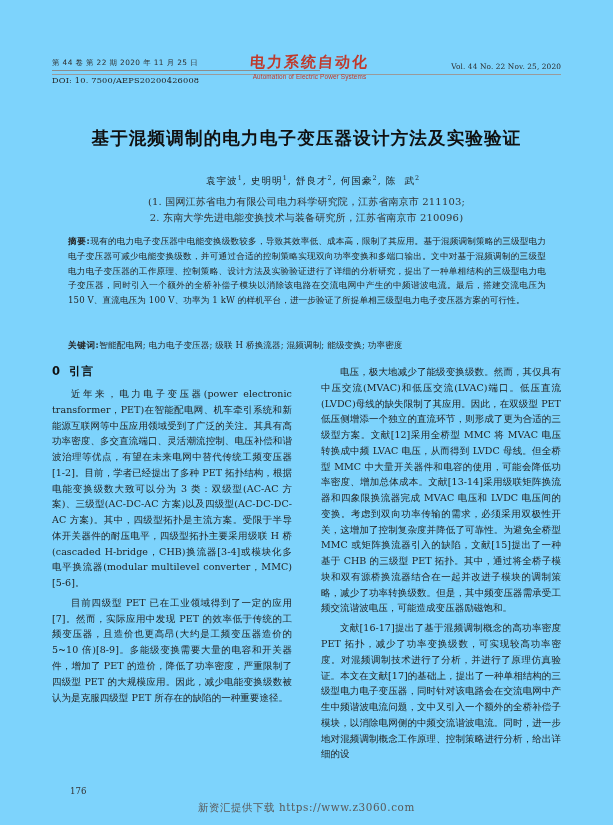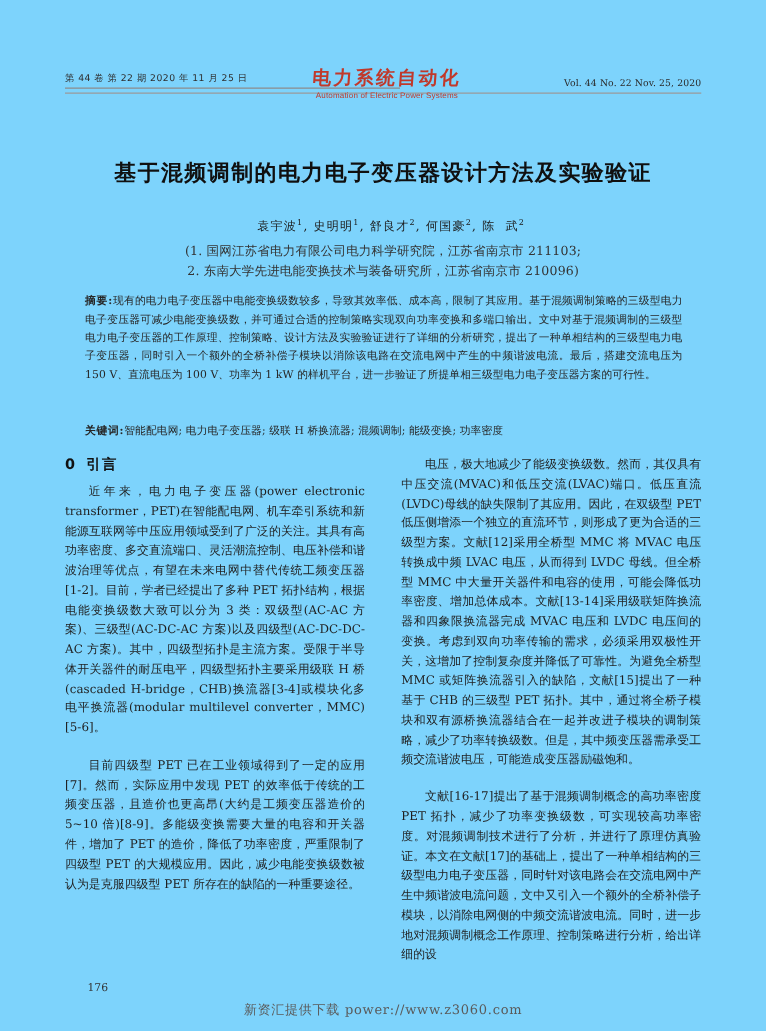--- a/index.html
+++ b/index.html
@@ -183,21 +183,21 @@
     margin: 0;
     font-size: 9.5px;
     line-height: 1.66;
     text-align: justify;
     text-indent: 19px;
     color: #1f1f1f;
     letter-spacing: 0.05px;
     -webkit-hyphens: none;
     hyphens: none;
   }
-  p.body + p.body { margin-top: 14px; }
+  p.body + p.body { margin-top: 4px; }
   .footnote-wrap {
     position: absolute;
     left: 52px;
     top: 748px;
     width: 240px;
   }
   .footnote-rule {
     width: 104px;
     border-top: 0.9px solid #555;
     margin-bottom: 5px;
@@ -230,20 +230,21 @@
 </head>
 <body>
 
 <div class="page">
 
   <div class="masthead">
     <div class="mast-rule"></div>
 
     <div class="mast-left">
       <div class="issue-line">第 44 卷   第 22 期   2020 年 11 月 25 日</div>
+      <div class="doi-line">DOI: 10. 7500/AEPS20200426008</div>
     </div>
 
     <div class="mast-center">
       <div class="journal-cn">电力系统自动化</div>
       <div class="journal-en">Automation of Electric Power Systems</div>
     </div>
 
     <div class="mast-right">Vol. 44 No. 22 Nov. 25, 2020</div>
   </div>
 
@@ -282,15 +283,15 @@
 
     <div class="col col-right">
       <p class="body">电压，极大地减少了能级变换级数。然而，其仅具有中压交流(MVAC)和低压交流(LVAC)端口。低压直流(LVDC)母线的缺失限制了其应用。因此，在双级型 PET 低压侧增添一个独立的直流环节，则形成了更为合适的三级型方案。文献[12]采用全桥型 MMC 将 MVAC 电压转换成中频 LVAC 电压，从而得到 LVDC 母线。但全桥型 MMC 中大量开关器件和电容的使用，可能会降低功率密度、增加总体成本。文献[13-14]采用级联矩阵换流器和四象限换流器完成 MVAC 电压和 LVDC 电压间的变换。考虑到双向功率传输的需求，必须采用双极性开关，这增加了控制复杂度并降低了可靠性。为避免全桥型 MMC 或矩阵换流器引入的缺陷，文献[15]提出了一种基于 CHB 的三级型 PET 拓扑。其中，通过将全桥子模块和双有源桥换流器结合在一起并改进子模块的调制策略，减少了功率转换级数。但是，其中频变压器需承受工频交流谐波电压，可能造成变压器励磁饱和。</p>
       <p class="body">文献[16-17]提出了基于混频调制概念的高功率密度 PET 拓扑，减少了功率变换级数，可实现较高功率密度。对混频调制技术进行了分析，并进行了原理仿真验证。本文在文献[17]的基础上，提出了一种单相结构的三级型电力电子变压器，同时针对该电路会在交流电网中产生中频谐波电流问题，文中又引入一个额外的全桥补偿子模块，以消除电网侧的中频交流谐波电流。同时，进一步地对混频调制概念工作原理、控制策略进行分析，给出详细的设</p>
     </div>
 
   </div>
 
 
   <div class="page-num">176</div>
-  <div class="watermark">新资汇提供下载 power://www.z3060.com</div>
+  <div class="watermark">新资汇提供下载 https://www.z3060.com</div>
 
 </div>
 
 </body></html>

